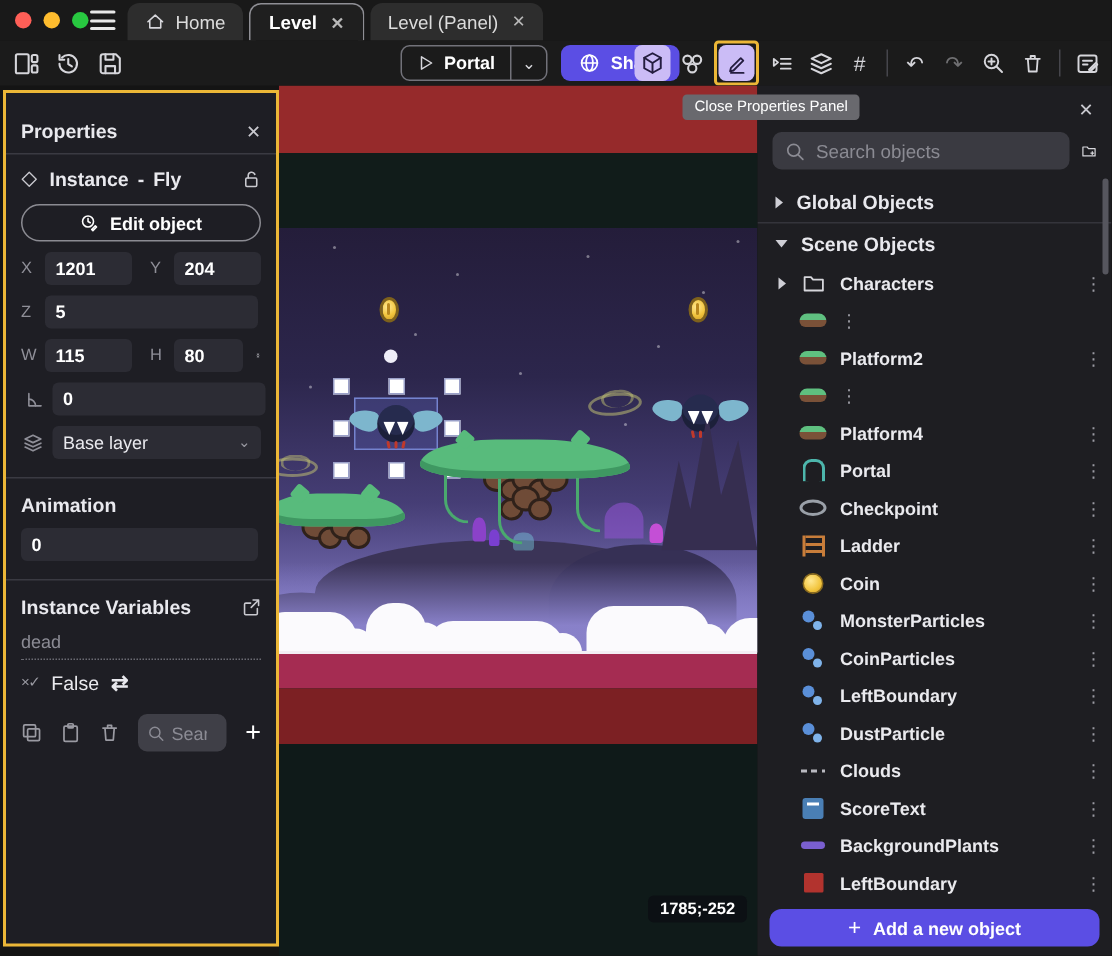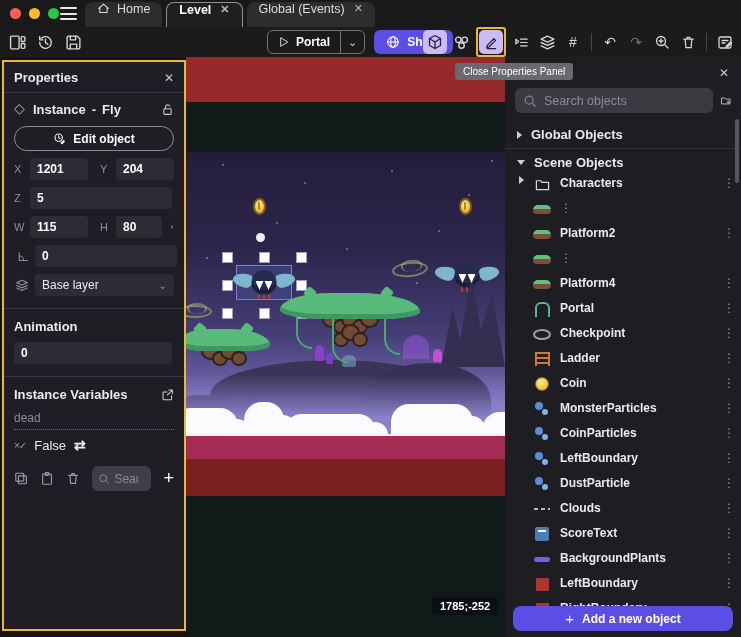--- a/index.html
+++ b/index.html
@@ -8,21 +8,21 @@
   .svgi { stroke:#d6d6db; fill:none; stroke-width:1.3; stroke-linecap:round; stroke-linejoin:round; }
 
   
   .titlebar { height:27px; background:#191919; display:flex; align-items:flex-end; position:relative; }
   .traffic { position:absolute; left:10px; top:8px; display:flex; gap:8px; }
   .light { width:11px; height:11px; border-radius:50%; }
   .l-red{background:#ff5f57}.l-yel{background:#febc2e}.l-grn{background:#28c840}
   .hamburger { position:absolute; left:60px; top:7px; width:17px; height:13px; display:flex; flex-direction:column; justify-content:space-between; cursor:pointer; }
   .hamburger span{height:2px;background:#e8e8e8;border-radius:1px;}
   .tabs { position:absolute; left:85px; bottom:0; display:flex; gap:4px; }
-  .tab { height:25px; display:flex; align-items:flex-start; gap:7px; padding:0 12px; background:#2d2d2d; border-radius:8px 8px 0 0; color:#dcdcdc; font-size:12.5px; }
+  .tab { height:25px; display:flex; align-items:center; gap:7px; padding:0 12px; background:#2d2d2d; border-radius:8px 8px 0 0; color:#dcdcdc; font-size:12.5px; }
   .tab.active { background:#1f1f1f; border:1px solid #8f8f95; border-bottom:none; font-weight:bold; color:#fff; }
   .tab .x { color:#b8b8b8; font-size:11px; margin-left:2px; }
 
   
   .toolbar { height:30px; background:#1b1b1b; position:relative; }
   .tb-left { position:absolute; left:9px; top:0; height:30px; display:flex; align-items:center; gap:11px; }
   .tb-mid { position:absolute; left:267px; top:3px; display:flex; align-items:center; }
   .btn-preview { display:flex; align-items:center; height:24px; border:1px solid #72727a; border-radius:6px; color:#fff; }
   .bp-main { display:flex; align-items:center; gap:6px; padding:0 10px; font-size:12px; font-weight:bold; }
   .bp-sep { width:1px; height:24px; background:#72727a; }
@@ -81,21 +81,21 @@
   .bump { position:absolute; background:rgba(148,84,214,.55); border-radius:50% 50% 0 0; }
   .hill { position:absolute; background:#3b3457; border-radius:50% 50% 0 0; }
   .spikes { position:absolute; background:#362e50; clip-path:polygon(0 100%,18% 35%,30% 70%,48% 0,62% 60%,80% 20%,100% 100%); }
   .fog { position:absolute; left:0; right:0; top:318px; height:60px; background:linear-gradient(rgba(141,133,207,0),rgba(141,133,207,.95) 70%); }
   .cloud { position:absolute; background:#fbfafd; border-radius:18px 18px 0 0; }
   .cloud::before { content:""; position:absolute; right:-12px; bottom:0; width:26px; height:60%; background:#fbfafd; border-radius:14px 14px 0 0; }
 
   .coordbadge { position:absolute; left:246px; top:540px; background:#0c1014; color:#fff; font-size:11px; font-weight:bold; padding:3px 8px; border-radius:4px; }
 
   
-  .props { position:absolute; left:2px; top:3px; width:184px; height:571px; border:2px solid #ecb737; background:#1e1e24; color:#e9e9ee; padding:8px 10px; }
+  .props { position:absolute; left:2px; top:3px; width:184px; height:571px; border:2px solid #ecb737; background:#1e1e24; color:#e9e9ee; padding:18px 10px; }
   .prow { display:flex; align-items:center; }
   .p-title { font-size:13px; font-weight:bold; flex:1; }
   .p-x { color:#c9c9cf; font-size:12px; }
   .pdivider { height:1px; background:#3a3a42; margin:7px -10px 0; }
   .inst-row { margin-top:9px; gap:8px; }
   .inst-txt { font-size:13px; font-weight:600; flex:1; display:flex; gap:6px; }
   .btn-edit { margin-top:9px; height:25px; border:1px solid #8b8b92; border-radius:13px; display:flex; align-items:center; justify-content:center; gap:7px; font-size:12px; font-weight:bold; color:#fff; }
   .frow { margin-top:7px; gap:5px; }
   .flbl { width:11px; color:#8f8f98; font-size:11px; flex:none; }
   .pfield { height:22px; background:#2c2c34; border:none; border-radius:4px; color:#fff; font-size:12px; font-weight:bold; padding:0 7px; font-family:"Liberation Sans",sans-serif; }
@@ -121,21 +121,21 @@
   .op-head { display:flex; align-items:center; padding:8px 12px 2px; }
   .op-title { font-size:13px; font-weight:bold; flex:1; color:#7a7a82; }
   .op-search { display:flex; align-items:center; gap:8px; margin:6px 10px 0; }
   .os-field { flex:1; height:25px; background:#3a3a41; border-radius:6px; display:flex; align-items:center; gap:7px; padding:0 8px; }
   .os-field input { flex:1; min-width:0; background:transparent; border:none; outline:none; color:#cfcfd6; font-size:12.5px; font-family:"Liberation Sans",sans-serif; }
   .os-field input::placeholder{ color:#8b8b93; }
   .grp { display:flex; align-items:center; gap:9px; height:27px; padding:0 12px; font-size:13px; font-weight:bold; }
   .caret-r { width:0; height:0; border-left:5px solid #cfcfd6; border-top:4px solid transparent; border-bottom:4px solid transparent; }
   .caret-d { width:0; height:0; border-top:5px solid #cfcfd6; border-left:4px solid transparent; border-right:4px solid transparent; }
   .gdiv { height:1px; background:#34343b; }
-  .orow { display:flex; align-items:flex-start; height:25px; padding:0 10px 0 28px; gap:9px; }
+  .orow { display:flex; align-items:center; height:25px; padding:0 10px 0 28px; gap:9px; }
   .orow.folder { padding-left:14px; }
   .olabel { flex:1; font-size:12px; font-weight:600; color:#eaeaee; white-space:nowrap; overflow:hidden; }
   .odots { color:#9a9aa2; font-size:12px; width:8px; text-align:center; }
   .oicon { width:18px; height:16px; flex:none; position:relative; display:flex; align-items:center; justify-content:center; }
   .ic-platform::before { content:""; width:18px; height:9px; background:linear-gradient(#5fc080 0 48%,#7a5138 48% 100%); border-radius:5px 5px 4px 4px; }
   .ic-portal::before { content:""; width:11px; height:13px; border:2px solid #4db6ac; border-bottom:none; border-radius:6px 6px 0 0; }
   .ic-checkpoint::before { content:""; width:16px; height:7px; border:2px solid #9aa0a8; border-radius:50%; }
   .ic-ladder::before { content:""; width:11px; height:14px; border-left:2px solid #c87d3a; border-right:2px solid #c87d3a; background:repeating-linear-gradient(#c87d3a 0 2px,transparent 2px 5px); }
   .ic-coin::before { content:""; width:12px; height:12px; border-radius:50%; background:radial-gradient(circle at 38% 35%,#ffe892,#f2c53e 60%,#cf9c26); border:1px solid #8a6b1f; }
   .ic-particles::before { content:""; position:absolute; left:2px; top:1px; width:8px; height:8px; border-radius:50%; background:#5a8fd8; }
@@ -170,21 +170,21 @@
       <svg class="svgi" width="13" height="13" viewBox="0 0 16 16">
           <path d="M2 8l6-5.5L14 8M3.5 7v6h9V7"></path>
         </svg>
       <span>Home</span>
     </div>
     <div class="tab active">
       <span>Level</span>
       <span class="x">✕</span>
     </div>
     <div class="tab">
-      <span>Global (Events)</span>
+      <span>Level (Panel)</span>
       <span class="x">✕</span>
     </div>
   </div>
 </div>
 
 <div class="toolbar">
   <div class="tb-left">
     <svg class="svgi" width="17" height="17" viewBox="0 0 16 16">
         <rect x="1.5" y="2" width="8" height="12" rx="1"></rect>
         <rect x="11.5" y="2.5" width="3.5" height="4.5" rx="1"></rect>

